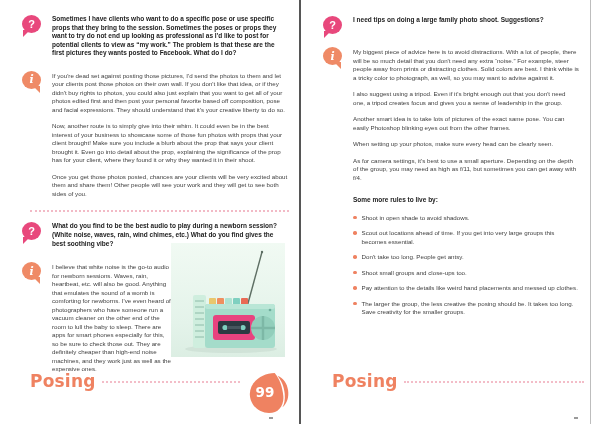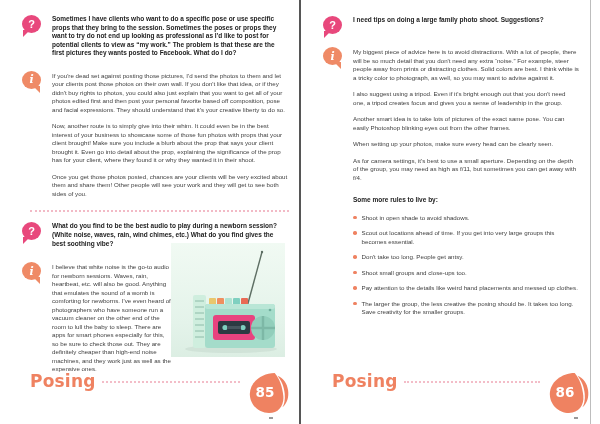--- a/index.html
+++ b/index.html
@@ -140,21 +140,21 @@
     </figure>
 
     <div class="footer">
       <span class="footer-title">Posing</span>
       <span class="footer-dots"></span>
       <span class="badge">
         <svg viewBox="0 0 44 46">
           <path d="M29 2 C15 2 3 12 3 24 C3 35 12 44 23 44 C33 44 39 36 38 26 C37 16 34 8 29 2 Z" fill="#ef8261"></path>
           <path d="M32 5 C36 10 39 17 39.5 24 C40 30 39 35 37 38 C42 34 44 27 43 20 C42 13 38 7.5 32 5 Z" fill="#ef8261"></path>
         </svg>
-        <span class="badge-num">85</span>
+        <span class="badge-num">99</span>
       </span>
     </div>
   </div>
 
   <div class="page page-right">
 
     <div class="qa" style="margin-top:15px">
       <div class="bubble q">
         <span>?</span>
       </div>
@@ -197,27 +197,20 @@
         <div class="rule">
           <span class="rule-dot"></span>
           <span class="rule-text">The larger the group, the less creative the posing should be. It takes too long. Save creativity for the smaller groups.</span>
         </div>
       </div>
     </div>
 
     <div class="footer">
       <span class="footer-title">Posing</span>
       <span class="footer-dots"></span>
-      <span class="badge">
-        <svg viewBox="0 0 44 46">
-          <path d="M29 2 C15 2 3 12 3 24 C3 35 12 44 23 44 C33 44 39 36 38 26 C37 16 34 8 29 2 Z" fill="#ef8261"></path>
-          <path d="M32 5 C36 10 39 17 39.5 24 C40 30 39 35 37 38 C42 34 44 27 43 20 C42 13 38 7.5 32 5 Z" fill="#ef8261"></path>
-        </svg>
-        <span class="badge-num">86</span>
-      </span>
     </div>
   </div>
 
   <div class="gutter"></div>
   <div class="right-edge"></div>
   <div class="tick" style="left:269px"></div>
   <div class="tick" style="left:574px"></div>
 </div>
 
 </body></html>

